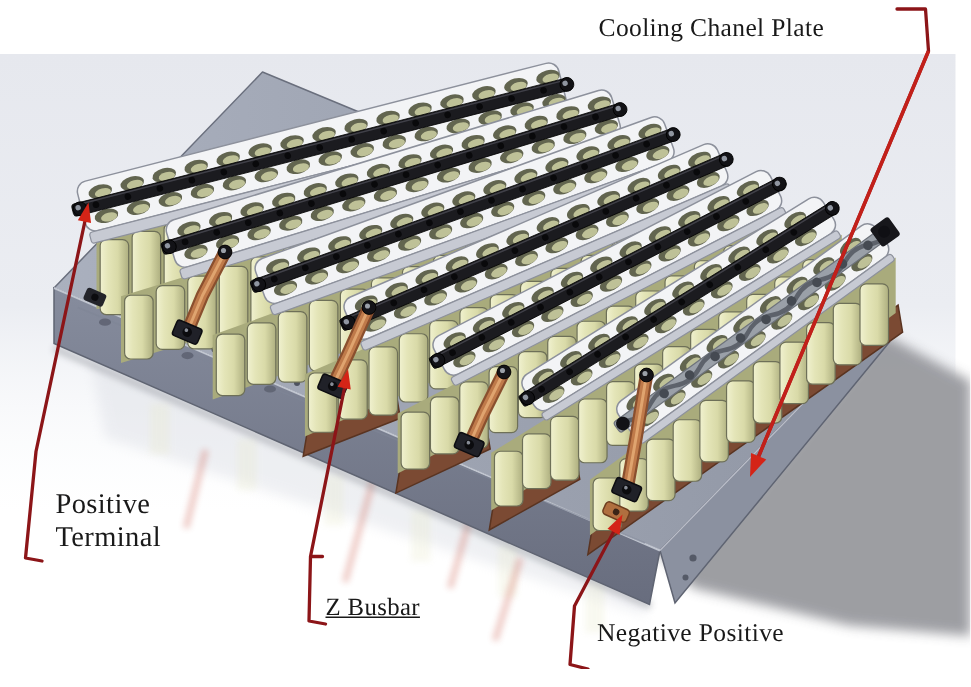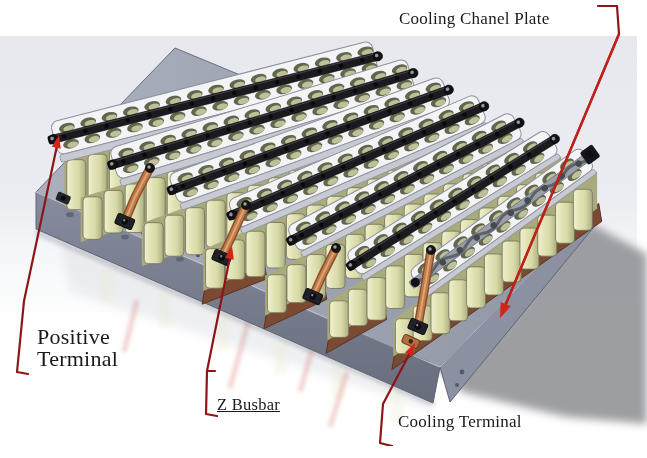--- a/index.html
+++ b/index.html
@@ -13,21 +13,21 @@
   .stage svg{position:absolute;left:0;top:0;}
   .diagram-label{
     position:absolute;
     color:#191919;
     letter-spacing:.25px;
     line-height:22px;
     white-space:pre-line;
     user-select:none;
   }
   #lbl-cooling{left:399px;top:8px;font-size:17px;}
-  #lbl-positive{left:37px;top:326px;font-size:22px;width:80px;}
+  #lbl-positive{left:37px;top:326px;font-size:19px;width:80px;}
   #lbl-z{left:217px;top:394px;font-size:16.5px;text-decoration:underline;}
   #lbl-negative{left:398px;top:411px;font-size:17px;}
 </style>
 </head>
 <body>
 
 <div class="stage">
   <svg id="scene" width="647" height="458" viewBox="0 0 647 458">
       <defs>
  <linearGradient id="bgGrad" x1="0" y1="0" x2="0" y2="1">
@@ -758,14 +758,14 @@
       <polygon points="59,135 60.697,148.65 51.894999999999996,146.778" fill="#d42417"></polygon>
       <path d="M231,252 L207,371 L206,414 L217,416 M207,371 L215,371" stroke="#8c1518" stroke-width="2.2" fill="none" stroke-linejoin="round" stroke-linecap="round"></path>
       <polygon points="232,246 233.849,259.6265 225.029,257.8535" fill="#d42417"></polygon>
       <path d="M412,349 L383,404 L380,443 L392,446" stroke="#8c1518" stroke-width="2.2" fill="none" stroke-linejoin="round" stroke-linecap="round"></path>
       <polygon points="415,343 412.9855,356.61 405.00250000000005,352.452" fill="#d42417"></polygon>
     </svg>
 
   <div class="diagram-label" id="lbl-cooling">Cooling Chanel Plate</div>
   <div class="diagram-label" id="lbl-positive">Positive Terminal</div>
   <div class="diagram-label" id="lbl-z">Z Busbar</div>
-  <div class="diagram-label" id="lbl-negative">Cooling Terminal</div>
+  <div class="diagram-label" id="lbl-negative">Negative Positive</div>
 </div>
 
 </body></html>

